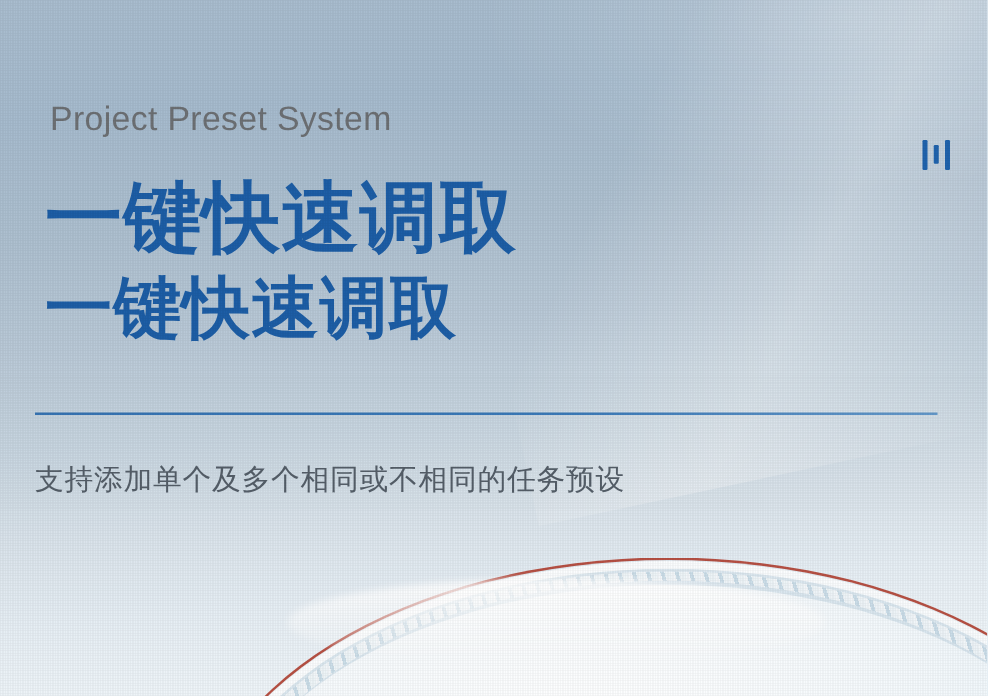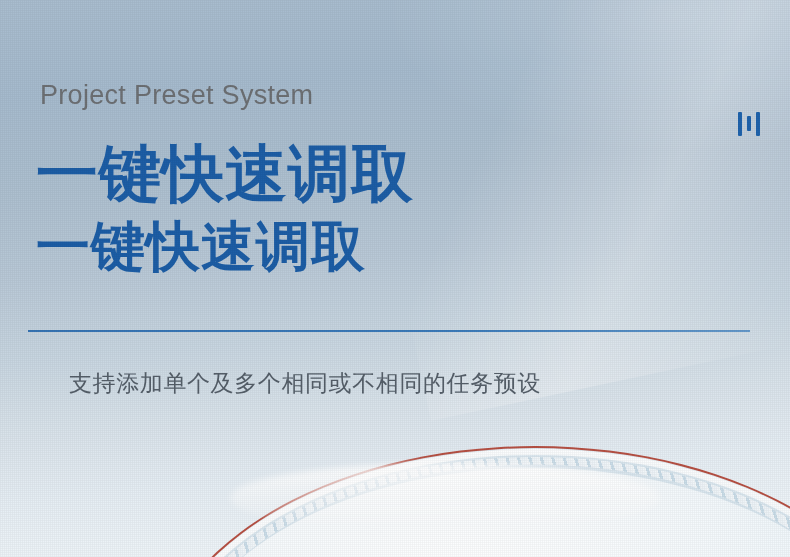--- a/index.html
+++ b/index.html
@@ -68,21 +68,21 @@
   .headline .l2{font-size:54px;letter-spacing:1px;display:block;margin-top:14px;}
 
   .rule{
     position:absolute;left:28px;top:330px;width:722px;height:2px;
     background:linear-gradient(90deg,#2a6cb0 0%,#2f73b6 60%,#5b93c8 100%);
     opacity:.92;
   }
 
   .tagline{
     position:absolute;left:28px;top:368px;
-    font-size:23px;color:#555f69;letter-spacing:.6px;white-space:nowrap;margin-left:41px;
+    font-size:23px;color:#555f69;letter-spacing:.6px;white-space:nowrap;
   }
 
   
   #dome-wrap{
     position:absolute;left:0;bottom:0;width:790px;height:120px;overflow:hidden;
     pointer-events:none;
   }
   #dome{
     position:absolute;left:155px;top:12px;
     width:760px;height:470px;border-radius:50%;

